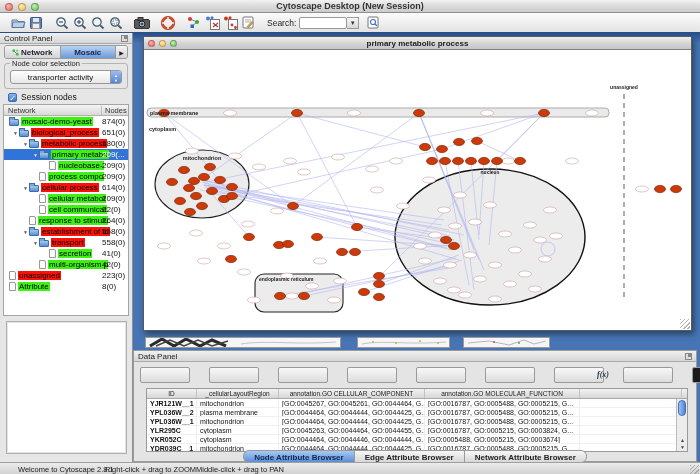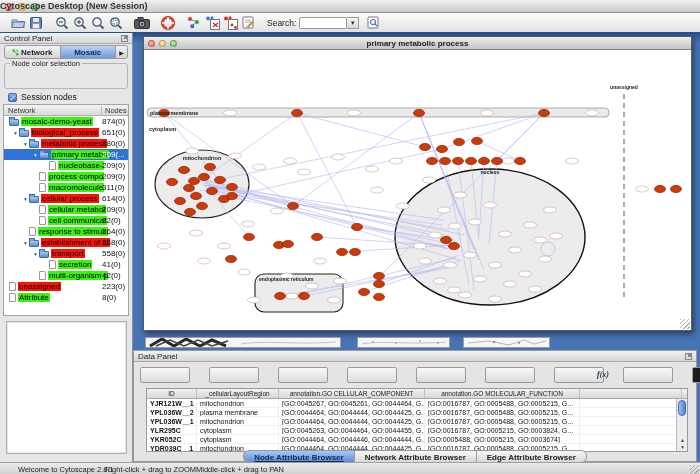--- a/index.html
+++ b/index.html
@@ -7,21 +7,21 @@
   .app { position:absolute; inset:0; }
 
   
   .titlebar { position:absolute; top:0; left:0; right:0; height:13px;
     background:linear-gradient(#f2f2f2,#d9d9d9 55%,#cccccc); border-bottom:1px solid #8e8e8e; }
   .lights { position:absolute; left:5px; top:2.5px; display:flex; gap:5px; }
   .light { width:8px; height:8px; border-radius:50%; border:1px solid rgba(0,0,0,.25); }
   .light.red { background:radial-gradient(circle at 35% 30%,#ffb3a8,#f4645c); }
   .light.yellow { background:radial-gradient(circle at 35% 30%,#ffe9b0,#f6bf4f); }
   .light.green { background:radial-gradient(circle at 35% 30%,#c4f0b5,#61c354); }
-  .win-title { position:absolute; left:0; right:0; top:1px; font-size:9px; font-weight:bold; color:#333; }
+  .win-title { position:absolute; left:0; right:0; top:1px; text-align:center; font-size:9px; font-weight:bold; color:#333; }
 
   
   .toolbar { position:absolute; top:13px; left:0; right:0; height:20px;
     background:linear-gradient(#fbfbfb,#e3e3e3); border-bottom:1px solid #2a4f86;
     display:flex; align-items:center; padding-left:9px; }
   .tbtn { width:18px; height:17px; display:flex; align-items:center; justify-content:center; flex:none; }
   .tsep { width:8px; flex:none; }
   .search-label { font-size:8.5px; color:#222; margin:0 3px 0 10px; }
   .search-input { width:48px; height:12px; border:1px solid #9a9a9a; border-radius:2px; background:#fff; font-size:8px; padding:0 2px; }
   .search-drop { width:12px; height:12px; border:1px solid #9a9a9a; border-left:none; background:linear-gradient(#f6f6f6,#d8d8d8); font-size:6px; color:#333; text-align:center; line-height:11px; }
@@ -105,21 +105,21 @@
   .dp-row { height:9px; display:flex; border-bottom:1px solid #f0f0f0; }
   .dp-cell { font-size:7px; color:#111; padding-left:3px; border-right:1px solid #eee; overflow:hidden; white-space:nowrap; flex:none; line-height:9px; }
   .dp-cell.id { font-weight:bold; }
   .dp-scroll { position:absolute; right:0; top:10px; bottom:0; width:11px; background:#ececec; border-left:1px solid #bbb; }
   .dp-thumb { position:absolute; top:1px; left:1px; width:8px; height:16px; border-radius:4px;
     background:linear-gradient(90deg,#9fc2f0,#4f83d4); border:1px solid #3f6db8; }
   .dp-arrows { position:absolute; bottom:0; left:0; width:11px; font-size:5px; color:#444; text-align:center; line-height:7px; }
   .dp-tabs { position:absolute; left:0; right:0; top:99px; height:13px; display:flex; justify-content:center; gap:0; }
   .dp-tab { font-size:8px; font-weight:bold; color:#222; padding:1px 10px 0 10px; background:linear-gradient(#f6f6f6,#d8d8d8);
     border:1px solid #9a9a9a; border-right:none; line-height:11px; }
-  .dp-tab:first-child { border-radius:6px 0 0 6px;text-decoration:underline; }
+  .dp-tab:first-child { border-radius:6px 0 0 6px; }
   .dp-tab:last-child { border-right:1px solid #9a9a9a; border-radius:0 6px 6px 0; }
   .dp-tab.sel { background:linear-gradient(#a8c8f2,#5b8ed8); color:#0c2a55; }
 
   
   .statusbar { position:absolute; left:0; right:0; bottom:0; height:12px;
     background:linear-gradient(#ececec,#d2d2d2); border-top:1px solid #9f9f9f; font-size:7.5px; color:#222; }
   .statusbar span { position:absolute; top:1.5px; }
   .sb-grip { position:absolute; right:1px; bottom:1px; width:9px; height:9px;
     background:repeating-linear-gradient(135deg,#a8a8a8 0 1px,transparent 1px 3px); }
   svg { display:block; }
@@ -267,20 +267,24 @@
           <span>Network</span>
         </span>
         <span class="cp-tab sel">
           <span>Mosaic</span>
         </span>
         <span class="cp-tab-arrow">▶</span>
       </div>
 
       <div class="gb">
         <span class="gb-label">Node color selection</span>
+        <div class="combo">
+          <span class="combo-text">transporter activity</span>
+          <span class="combo-step">▲<br>▼</span>
+        </div>
       </div>
 
       <div class="chk-row">
         <span class="chk">✓</span>
         <span class="chk-label">Session nodes</span>
       </div>
 
       <div class="tree">
         <div class="tree-head">
           <span class="c1">Network</span>
@@ -318,26 +322,20 @@
               <span class="indent" style="width: 45px;"></span>
               <span class="ticon file"></span>
               <span class="tlabel green" style="max-width: 50px;">nucleobase-</span>
               <span class="tcount">209(0)</span>
             </div>
             <div class="tree-row">
               <span class="indent" style="width: 35px;"></span>
               <span class="ticon file"></span>
               <span class="tlabel green" style="max-width: 60px;">process compo</span>
               <span class="tcount">209(0)</span>
-            </div>
-            <div class="tree-row">
-              <span class="indent" style="width: 35px;"></span>
-              <span class="ticon file"></span>
-              <span class="tlabel green" style="max-width: 60px;">macromolecule</span>
-              <span class="tcount">311(0)</span>
             </div>
             <div class="tree-row">
               <span class="indent" style="width: 18px;"></span>
               <span class="expander">▼</span>
               <span class="ticon folder"></span>
               <span class="tlabel red" style="max-width: 70px;">cellular process</span>
               <span class="tcount">614(0)</span>
             </div>
             <div class="tree-row">
               <span class="indent" style="width: 35px;"></span>
@@ -730,22 +728,22 @@
               </div>
             </div>
           <div class="dp-scroll">
             <div class="dp-thumb"></div>
             <div class="dp-arrows">▲<br>▼</div>
           </div>
         </div>
 
         <div class="dp-tabs" id="dp-tabs">
             <span class="dp-tab sel">Node Attribute Browser</span>
+            <span class="dp-tab">Edge Attribute Browser</span>
             <span class="dp-tab">Network Attribute Browser</span>
-            <span class="dp-tab">Edge Attribute Browser</span>
           </div>
       </div>
 
     </div>
   </div>
 
   <div class="statusbar">
     <span style="left:18px">Welcome to Cytoscape 2.8.1</span>
     <span style="left:105px">Right-click + drag to ZOOM</span>
     <span style="left:196px">Middle-click + drag to PAN</span>

